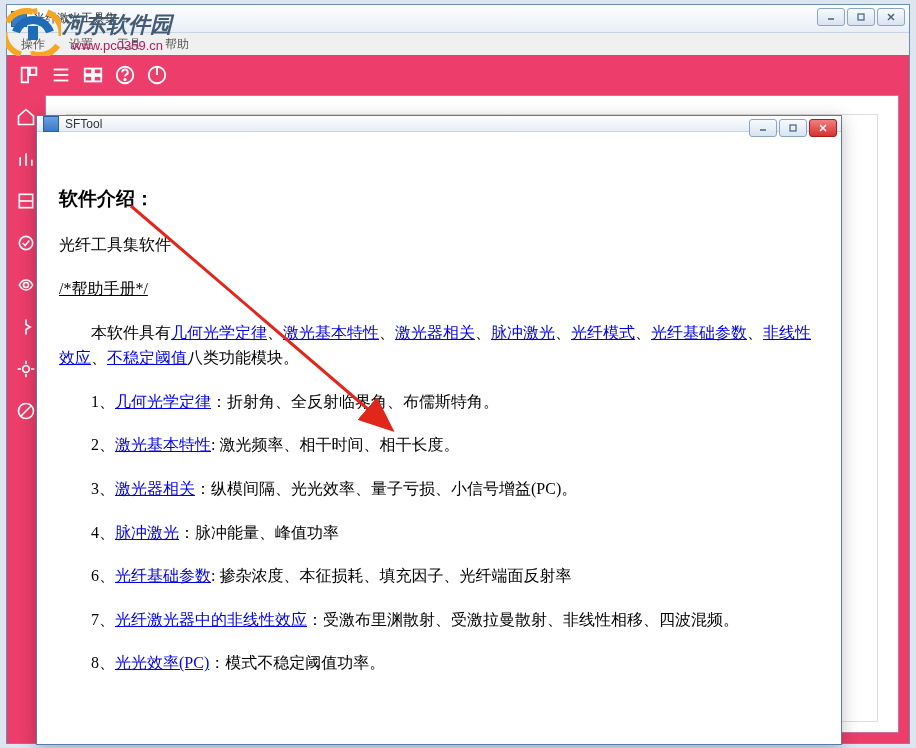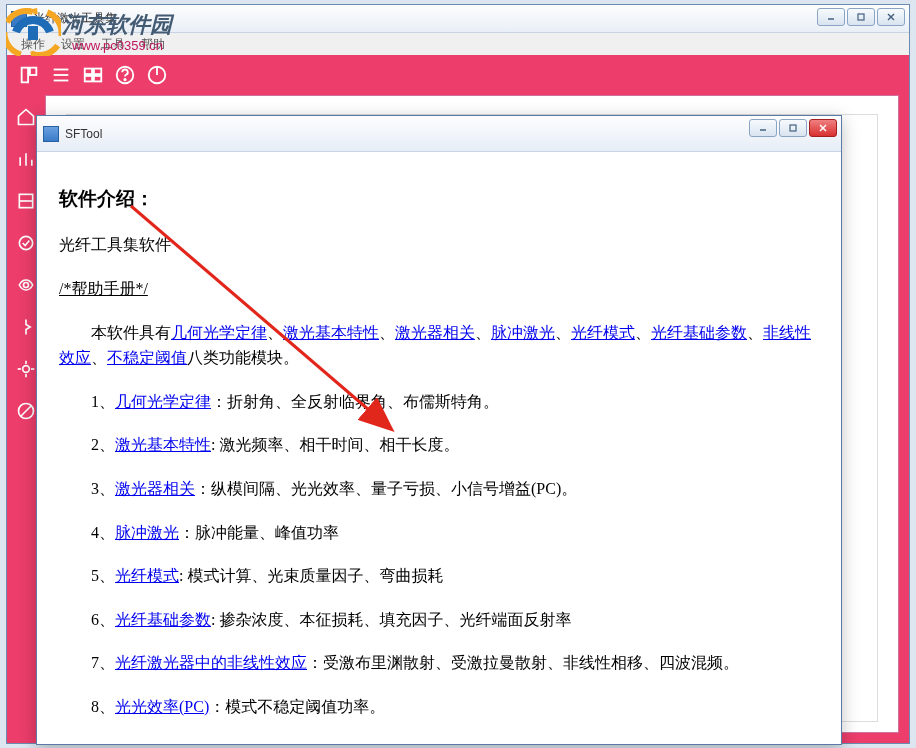--- a/index.html
+++ b/index.html
@@ -97,20 +97,21 @@
     }
     .win-btn svg { width: 10px; height: 10px; }
     
     
     .menubar {
       height: 22px;
       background: #f0f0f0;
       padding: 0 6px;
       display: flex;
       align-items: center;
+      gap: 8px;
       font-size: 12px;
       color: #555;
     }
     .menubar span { padding: 2px 8px; cursor: pointer; }
     
     
     .pink-app {
       position: absolute;
       top: 50px;
       left: 0;
@@ -184,21 +185,21 @@
       top: 115px;
       left: 36px;
       width: 806px;
       height: 630px;
       border: 1px solid #5a7ba8;
       background: #fff;
       box-shadow: 0 4px 16px rgba(0,0,0,0.25);
       z-index: 500;
     }
     .dialog-titlebar {
-      height: 36px;
+      height: 16px;
       background: linear-gradient(#fdfdfe, #e6edf6);
       border-bottom: 1px solid #c8d4e3;
       display: flex;
       align-items: center;
       padding: 0 6px;
       position: relative;
     }
     .dialog-titlebar .app-icon {
       width: 16px;
       height: 16px;
@@ -438,21 +439,20 @@
     <div class="doc-subtitle">光纤工具集软件</div>
     <div class="doc-note">/*帮助手册*/</div>
     <div class="doc-intro">
       <span>本软件具有</span><a class="doc-link">几何光学定律</a>、<a class="doc-link">激光基本特性</a>、<a class="doc-link">激光器相关</a>、<a class="doc-link">脉冲激光</a>、<a class="doc-link">光纤模式</a>、<a class="doc-link">光纤基础参数</a>、<a class="doc-link">非线性效应</a>、<a class="doc-link">不稳定阈值</a><span>八类功能模块。</span>
     </div>
     <ul class="doc-list">
       <li><span>1、</span><a class="doc-link">几何光学定律</a><span>：折射角、全反射临界角、布儒斯特角。</span></li>
       <li><span>2、</span><a class="doc-link">激光基本特性</a><span>: 激光频率、相干时间、相干长度。</span></li>
       <li><span>3、</span><a class="doc-link">激光器相关</a><span>：纵模间隔、光光效率、量子亏损、小信号增益(PC)。</span></li>
       <li><span>4、</span><a class="doc-link">脉冲激光</a><span>：脉冲能量、峰值功率</span></li>
-      <li><span>5、</span><a class="doc-link">光纤模式</a><span>: 模式计算、光束质量因子、弯曲损耗</span></li>
       <li><span>6、</span><a class="doc-link">光纤基础参数</a><span>: 掺杂浓度、本征损耗、填充因子、光纤端面反射率</span></li>
       <li><span>7、</span><a class="doc-link">光纤激光器中的非线性效应</a><span>：受激布里渊散射、受激拉曼散射、非线性相移、四波混频。</span></li>
       <li><span>8、</span><a class="doc-link">光光效率(PC)</a><span>：模式不稳定阈值功率。</span></li>
     </ul>
   </div>
 </div>
 
 <svg class="arrow-annot" width="290" height="250">
   <defs>
     <marker id="ah" markerWidth="12" markerHeight="10" refX="10" refY="5" orient="auto">

